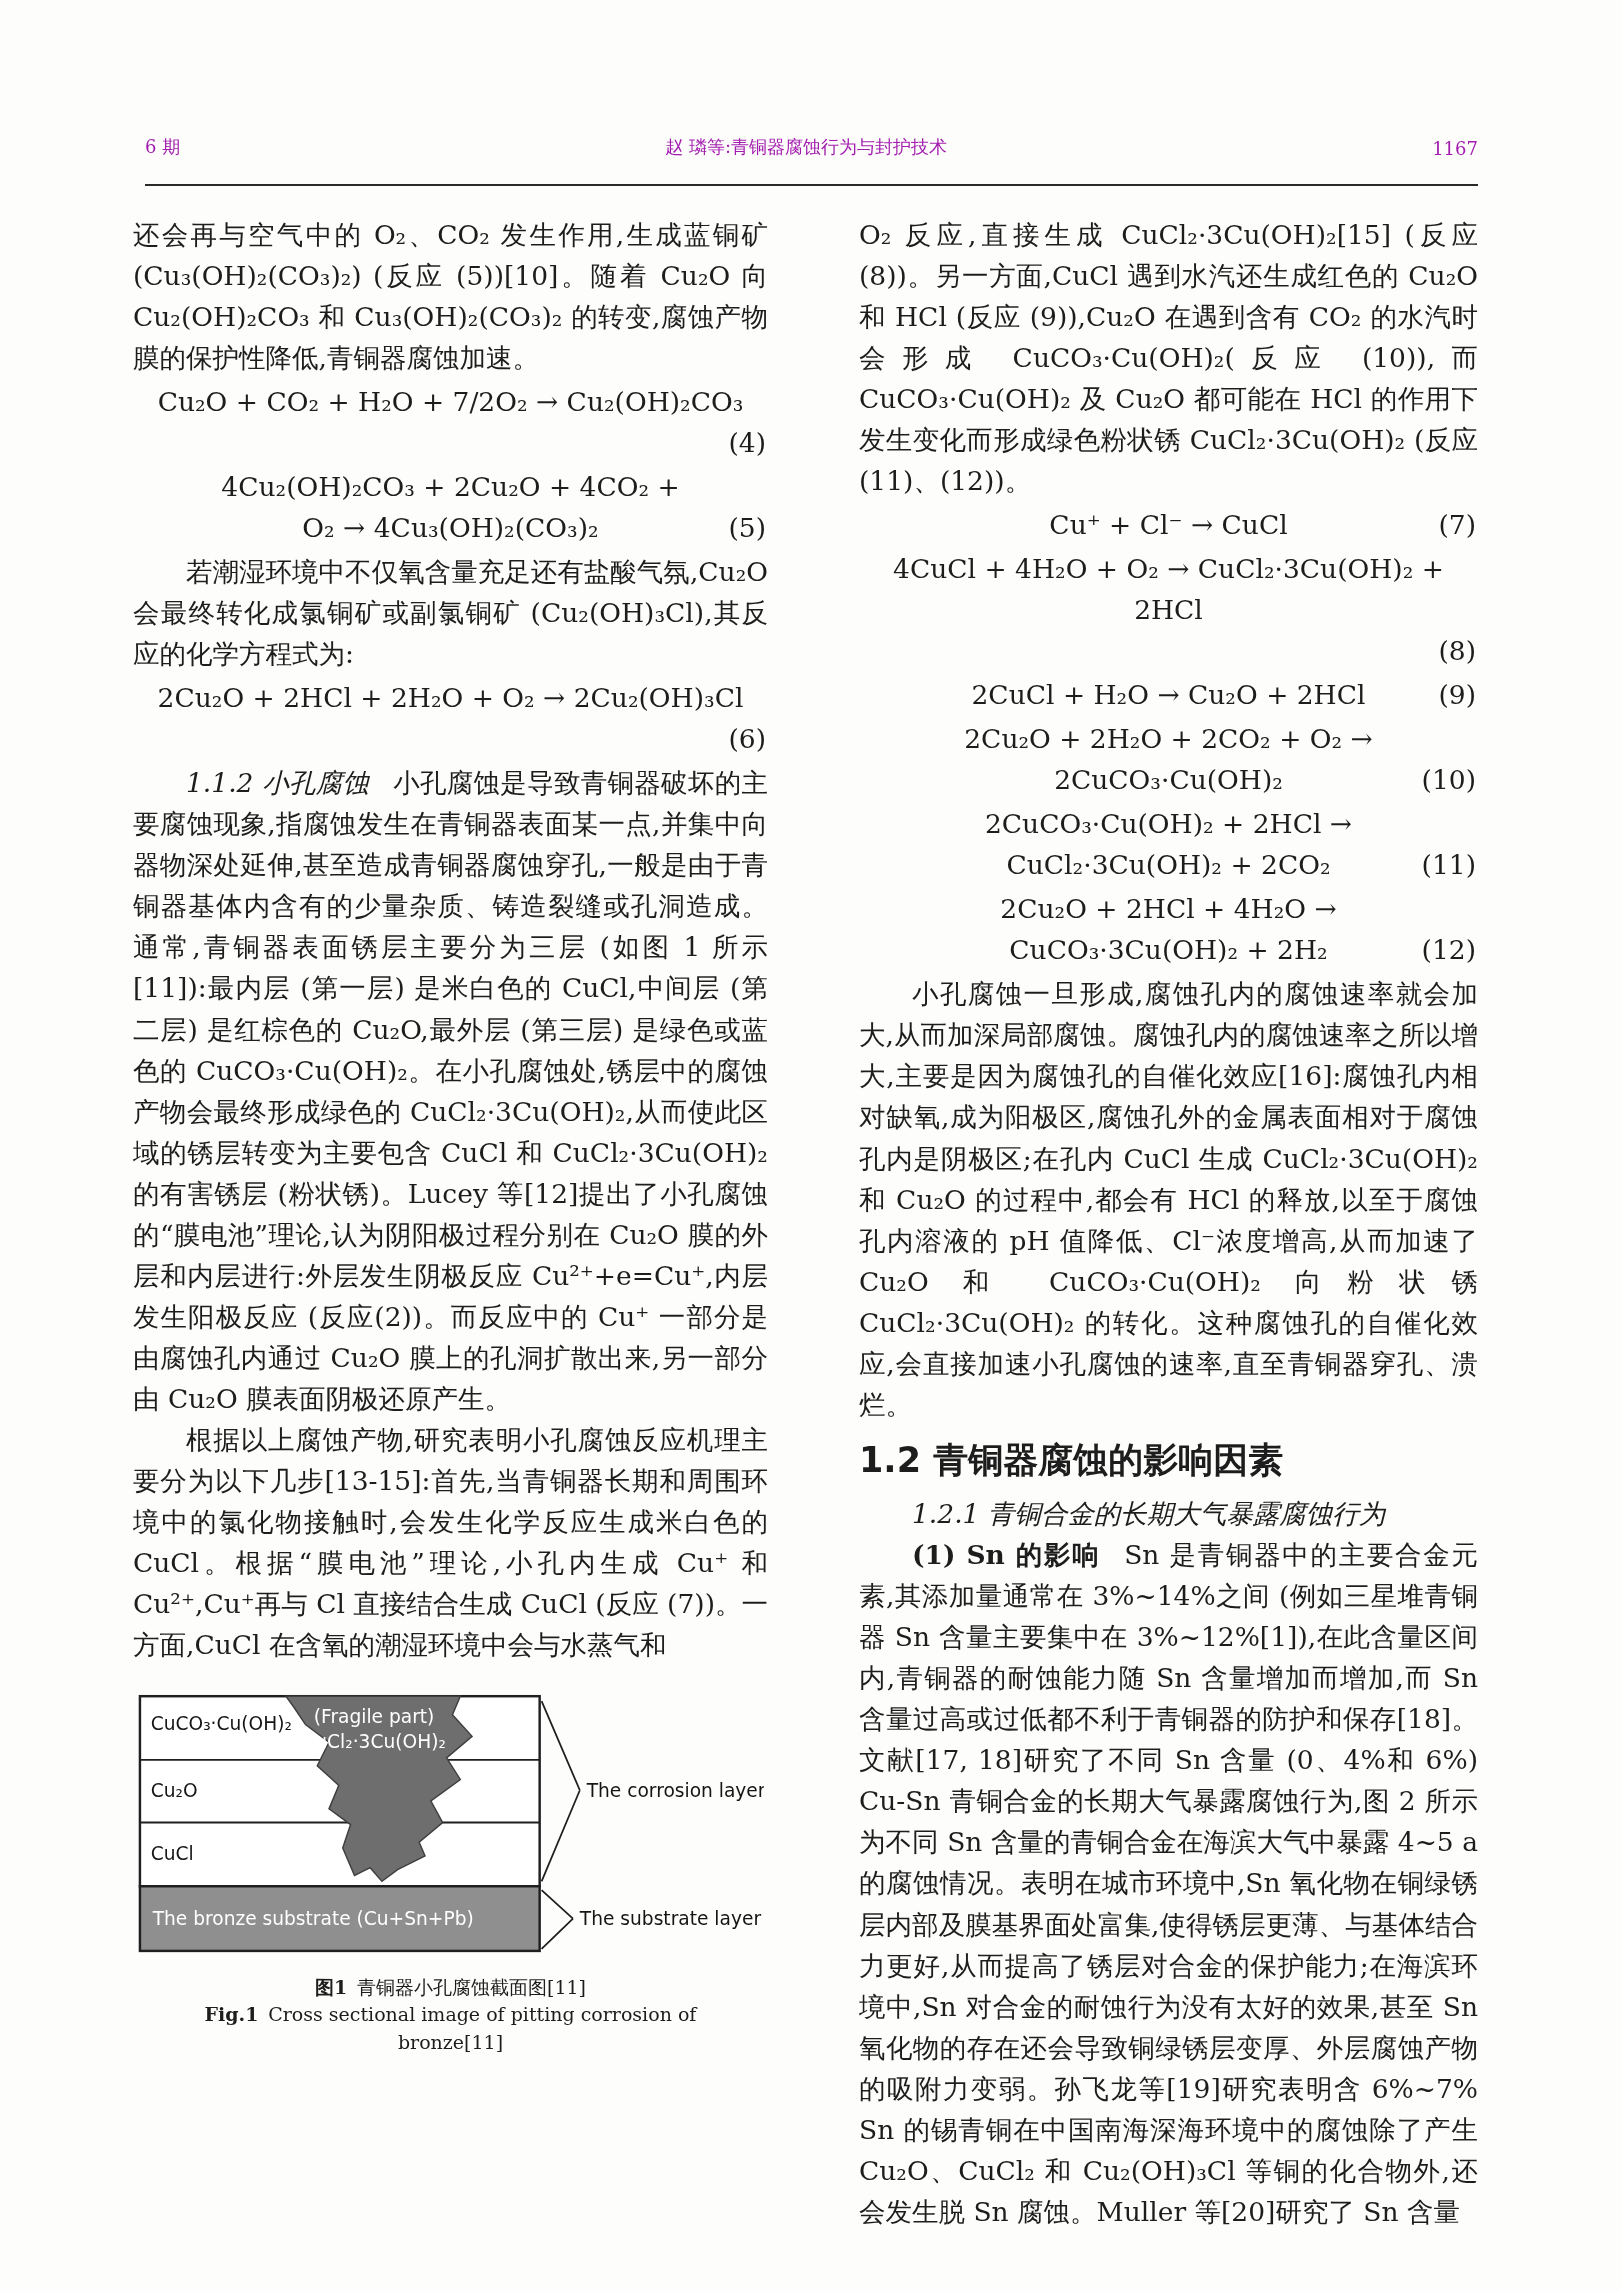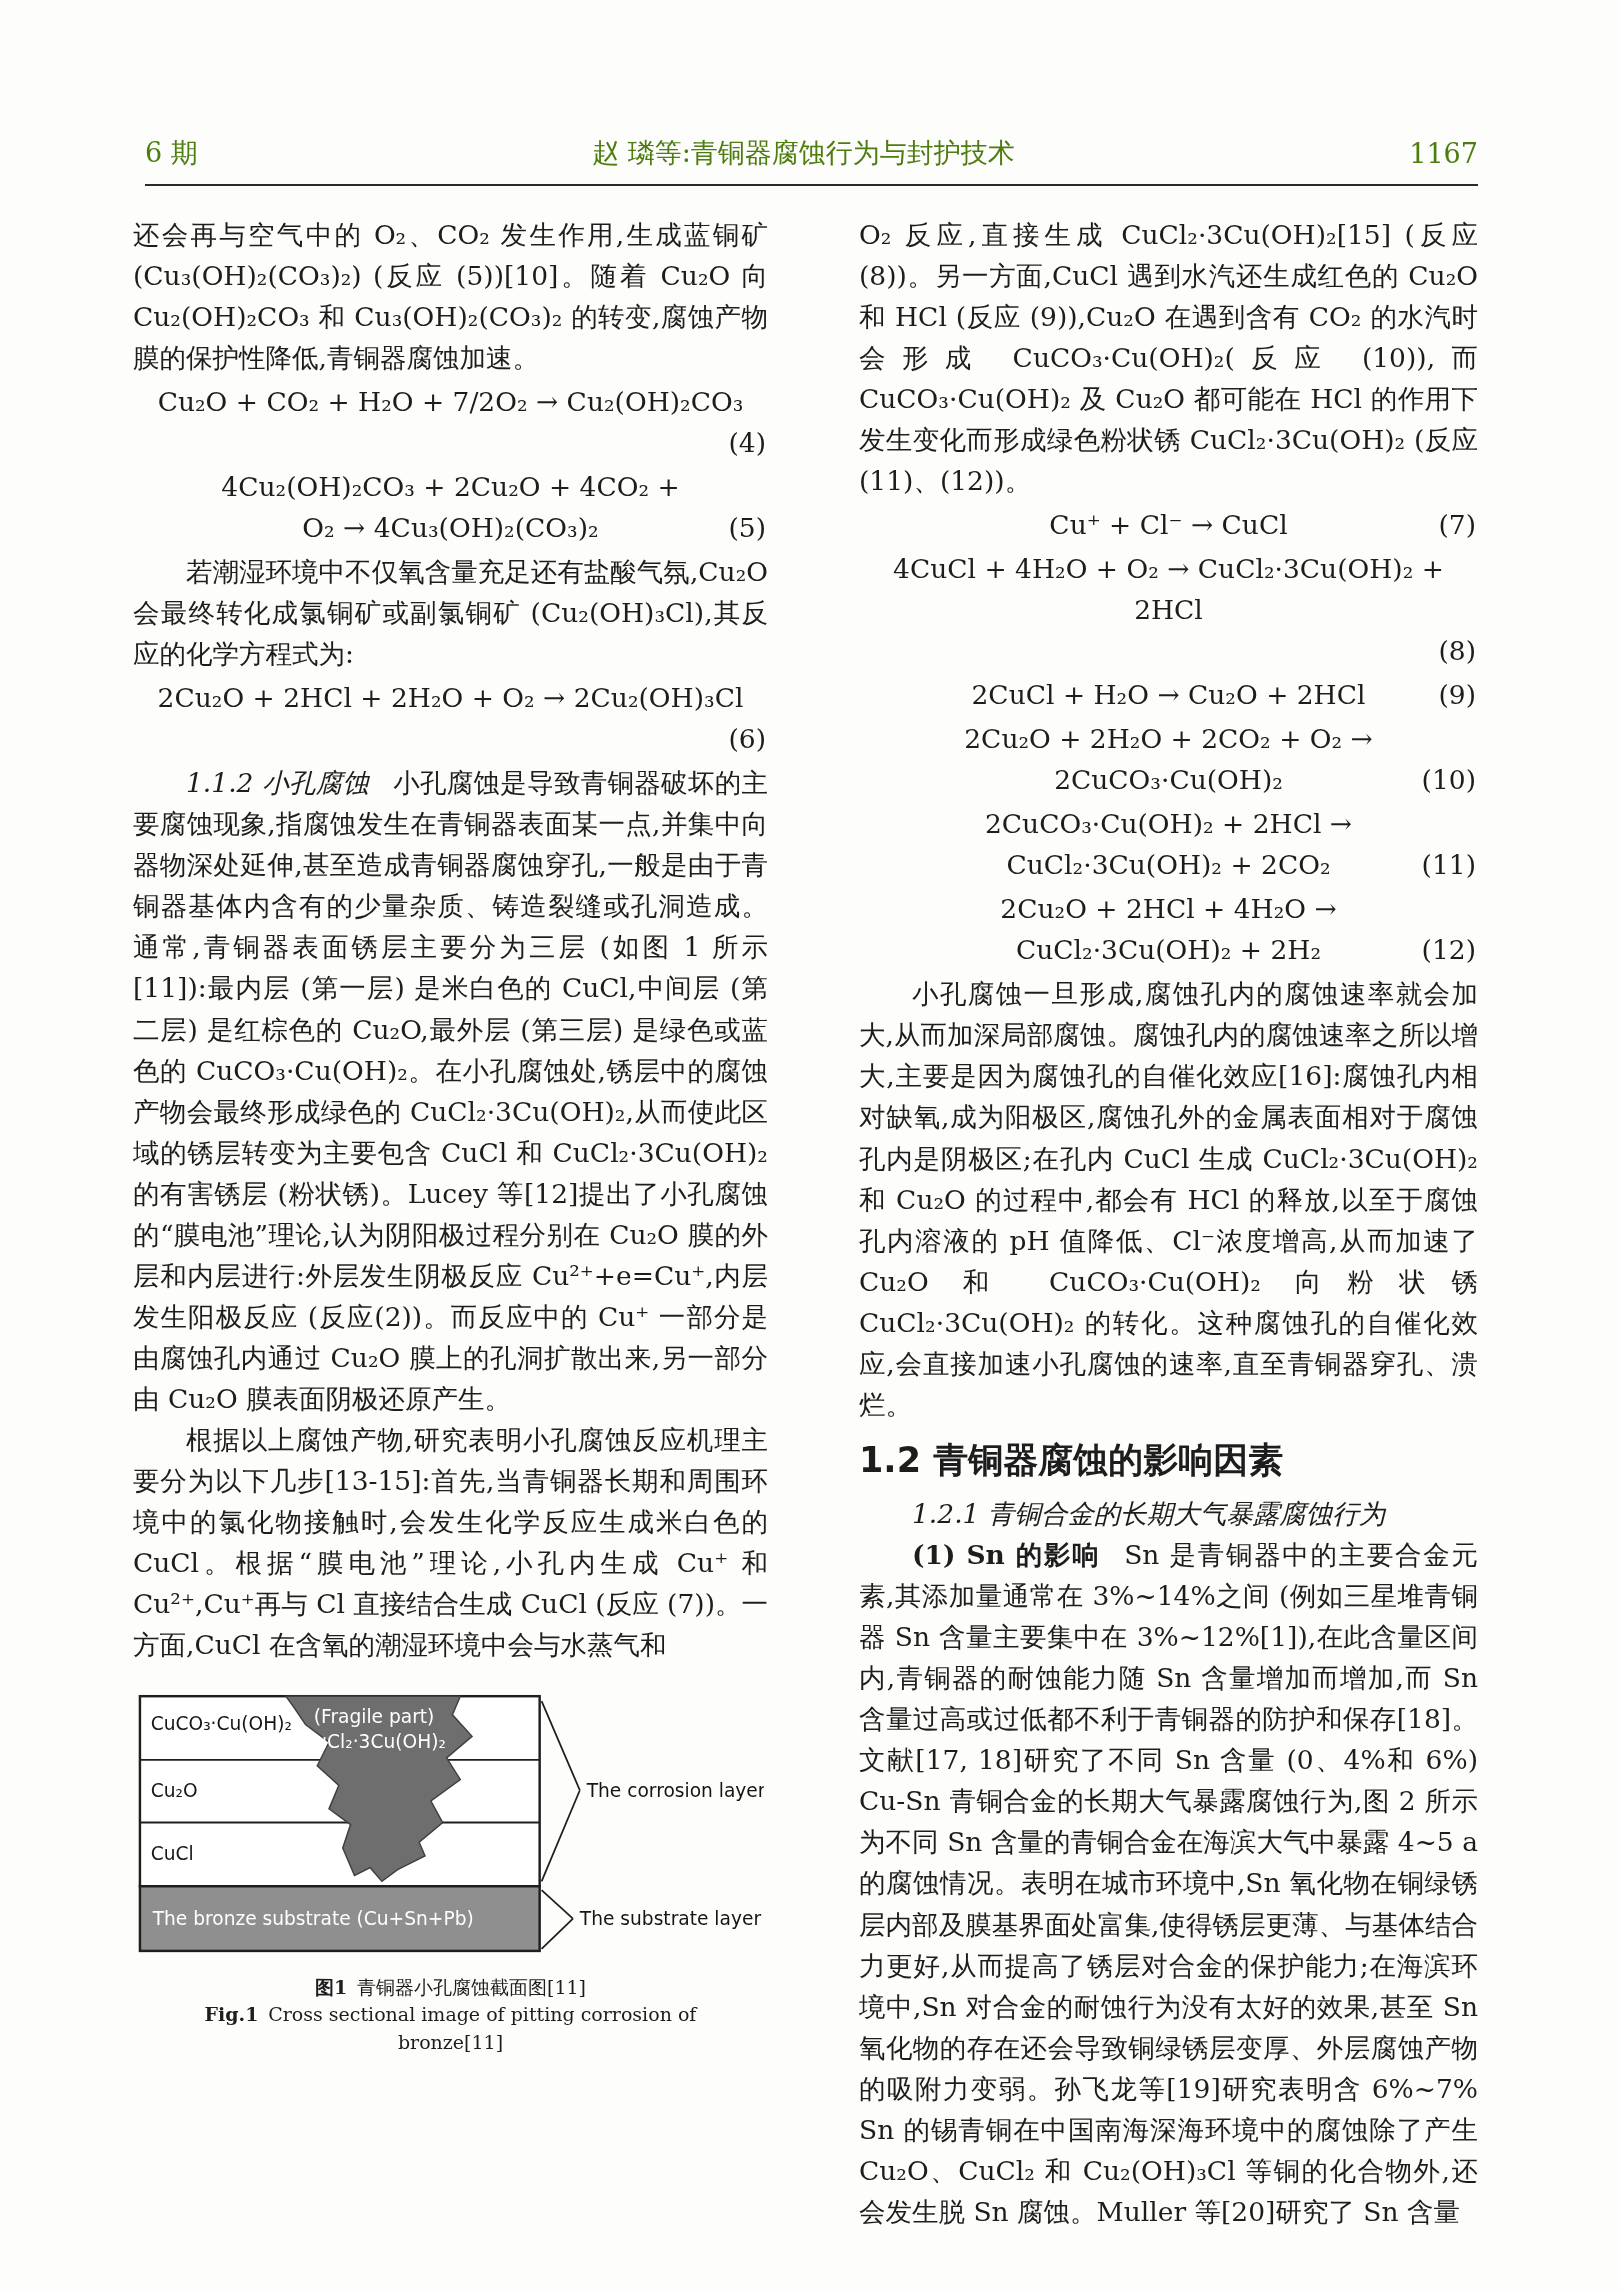--- a/index.html
+++ b/index.html
@@ -10,22 +10,22 @@
     height: 2292px;
     margin: 0 auto;
     background: #fdfdfb;
     overflow: hidden;
     font-family: "DejaVu Serif", "Liberation Serif", serif;
     color: #1d1d1d;
   }
   .header {
     position: absolute;
     top: 135px; left: 145px; width: 1333px;
-    display: flex; justify-content: space-between; align-items: center;
-    font-size: 27px; color: #4d7c0f;
+    display: flex; justify-content: space-between; align-items: flex-end;
+    font-size: 18px; color: #a21caf;
   }
   .header-rule {
     position: absolute;
     top: 184px; left: 145px; width: 1333px; height: 2px;
     background: #2b2b2b;
   }
   .col {
     position: absolute;
     top: 214px;
     font-size: 26.5px;
@@ -150,21 +150,21 @@
       <div class="eq-line"><span>2CuCO₃·Cu(OH)₂</span><span class="eq-num">(10)</span></div>
     </div>
 
     <div class="equation">
       <div class="eq-line"><span>2CuCO₃·Cu(OH)₂ + 2HCl →</span></div>
       <div class="eq-line"><span>CuCl₂·3Cu(OH)₂ + 2CO₂</span><span class="eq-num">(11)</span></div>
     </div>
 
     <div class="equation">
       <div class="eq-line"><span>2Cu₂O + 2HCl + 4H₂O →</span></div>
-      <div class="eq-line"><span>CuCl₂·3Cu(OH)₂ + 2H₂</span><span class="eq-num">(12)</span></div>
+      <div class="eq-line"><span>CuCO₃·3Cu(OH)₂ + 2H₂</span><span class="eq-num">(12)</span></div>
     </div>
 
     <p>小孔腐蚀一旦形成,腐蚀孔内的腐蚀速率就会加大,从而加深局部腐蚀。腐蚀孔内的腐蚀速率之所以增大,主要是因为腐蚀孔的自催化效应[16]:腐蚀孔内相对缺氧,成为阳极区,腐蚀孔外的金属表面相对于腐蚀孔内是阴极区;在孔内 CuCl 生成 CuCl₂·3Cu(OH)₂ 和 Cu₂O 的过程中,都会有 HCl 的释放,以至于腐蚀孔内溶液的 pH 值降低、Cl⁻浓度增高,从而加速了 Cu₂O 和 CuCO₃·Cu(OH)₂ 向粉状锈 CuCl₂·3Cu(OH)₂ 的转化。这种腐蚀孔的自催化效应,会直接加速小孔腐蚀的速率,直至青铜器穿孔、溃烂。</p>
 
     <h3 class="section-heading">1.2 青铜器腐蚀的影响因素</h3>
 
     <p class="sub-heading">1.2.1 青铜合金的长期大气暴露腐蚀行为</p>
 
     <p><span class="lead-bold">(1) Sn 的影响</span><span>Sn 是青铜器中的主要合金元素,其添加量通常在 3%~14%之间 (例如三星堆青铜器 Sn 含量主要集中在 3%~12%[1]),在此含量区间内,青铜器的耐蚀能力随 Sn 含量增加而增加,而 Sn 含量过高或过低都不利于青铜器的防护和保存[18]。文献[17, 18]研究了不同 Sn 含量 (0、4%和 6%) Cu-Sn 青铜合金的长期大气暴露腐蚀行为,图 2 所示为不同 Sn 含量的青铜合金在海滨大气中暴露 4~5 a 的腐蚀情况。表明在城市环境中,Sn 氧化物在铜绿锈层内部及膜基界面处富集,使得锈层更薄、与基体结合力更好,从而提高了锈层对合金的保护能力;在海滨环境中,Sn 对合金的耐蚀行为没有太好的效果,甚至 Sn 氧化物的存在还会导致铜绿锈层变厚、外层腐蚀产物的吸附力变弱。孙飞龙等[19]研究表明含 6%~7% Sn 的锡青铜在中国南海深海环境中的腐蚀除了产生 Cu₂O、CuCl₂ 和 Cu₂(OH)₃Cl 等铜的化合物外,还会发生脱 Sn 腐蚀。Muller 等[20]研究了 Sn 含量</span></p>
   </div>

